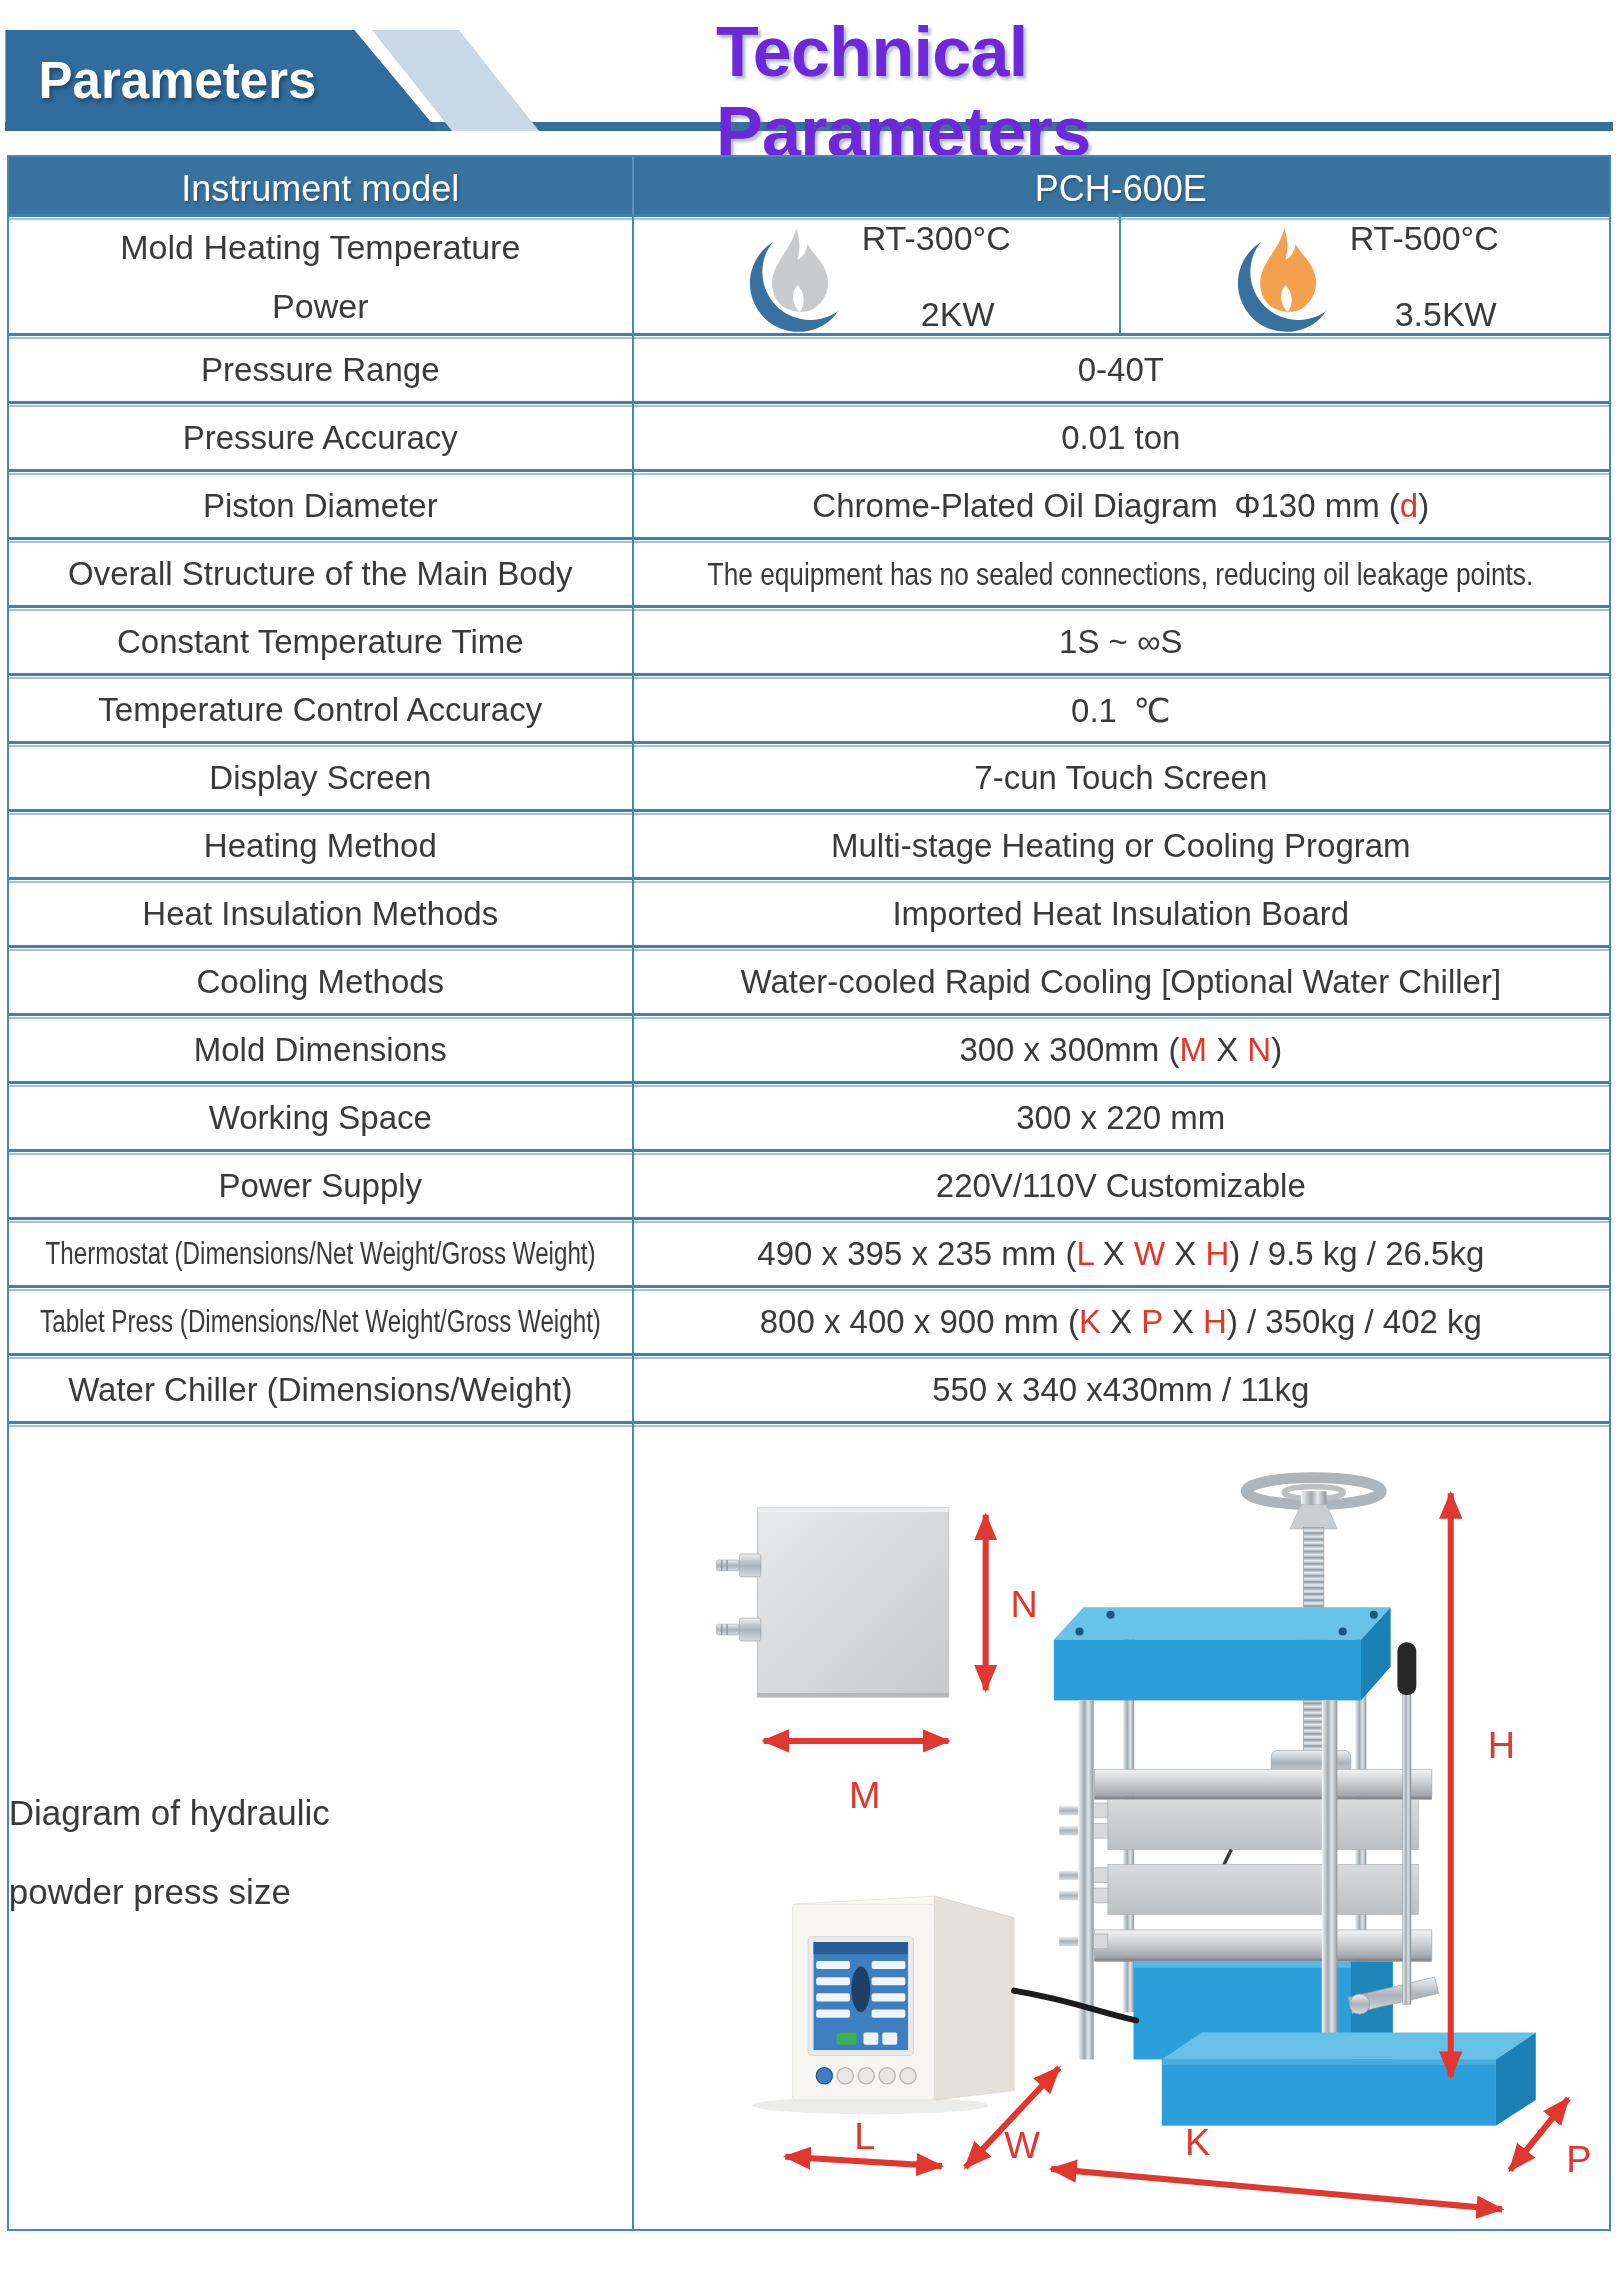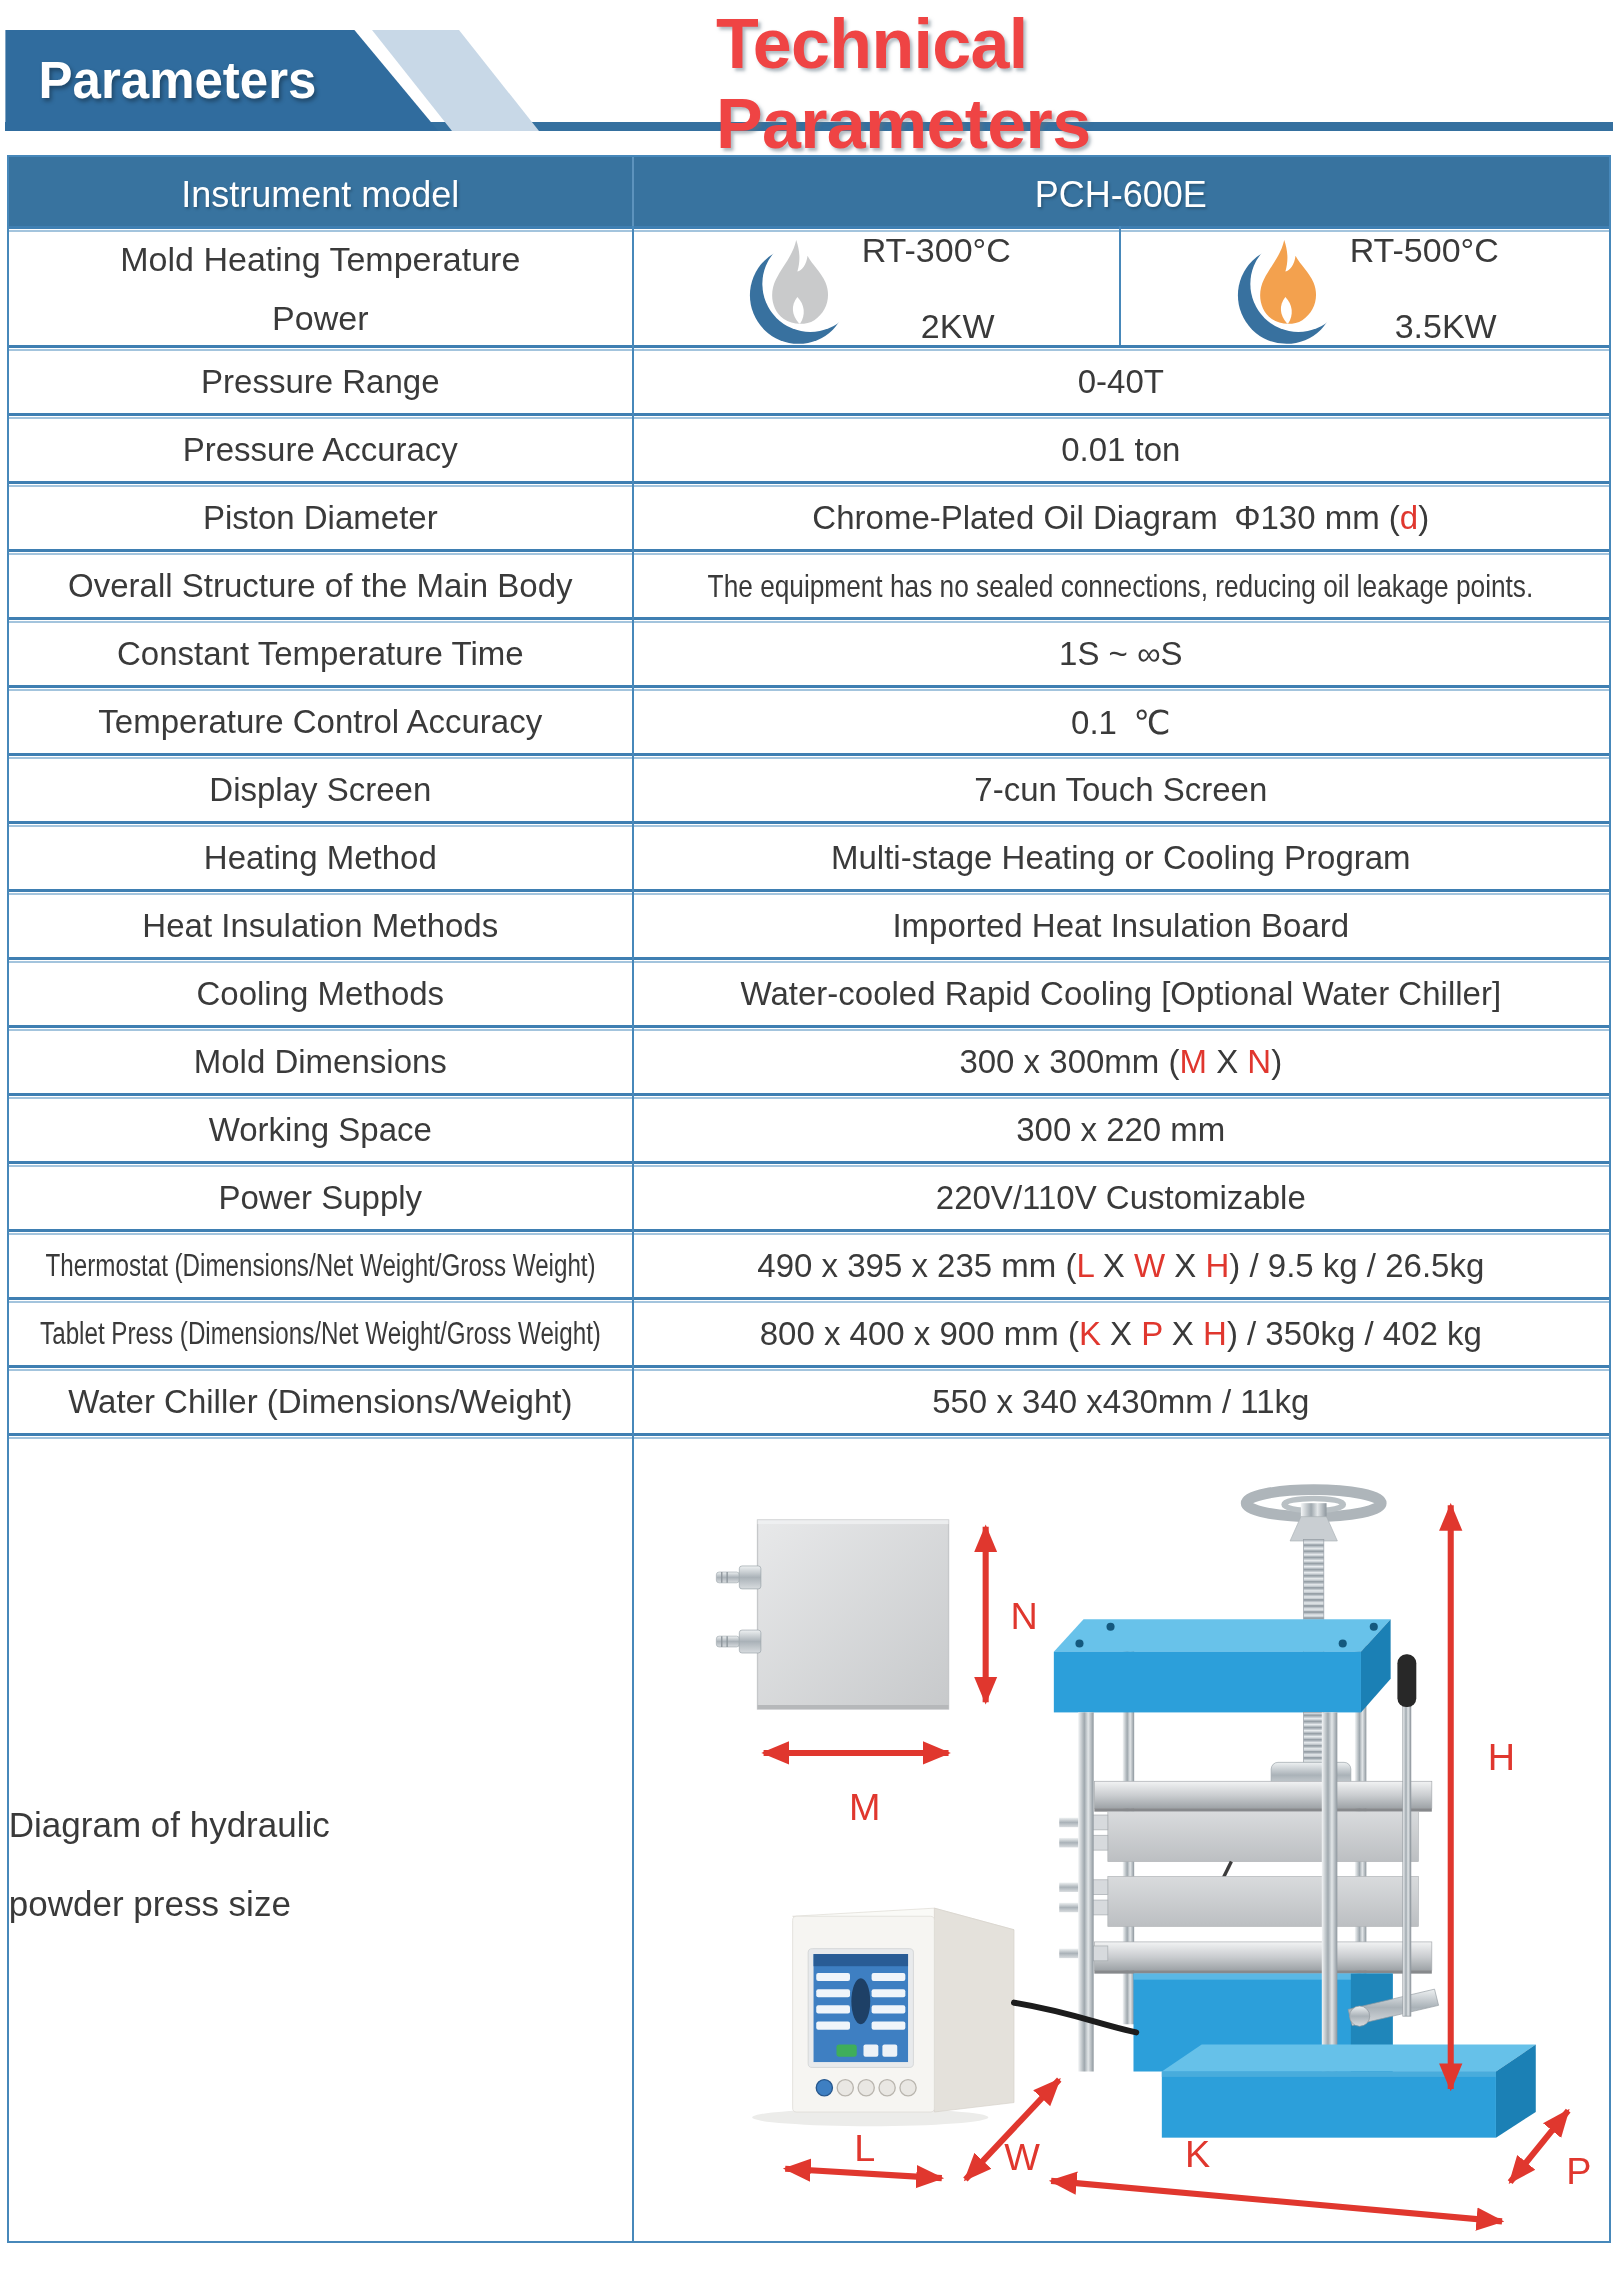--- a/index.html
+++ b/index.html
@@ -9,33 +9,33 @@
 
   
   .topbar { position:absolute; left:5.4px; top:122px; width:1608px; height:8.8px; background:#35709F; }
   .badge-dark { position:absolute; left:5.4px; top:30px; width:446px; height:101px; background:#306C9E;
                 clip-path:polygon(0 0,349px 0,433px 101px,0 101px); }
   .badge-light { position:absolute; left:372px; top:30px; width:176px; height:101px; background:#C8D8E7;
                  clip-path:polygon(0 0,87px 0,167px 101px,80px 101px); }
   .badge-text { position:absolute; left:19px; top:30px; width:317px; height:101px; display:flex;
                 align-items:center; justify-content:center; color:#fff; font-size:51px; font-weight:bold;
                 text-shadow:2px 2.7px 4px rgba(0,0,0,.35); }
-  .page-title { position:absolute; left:716px; top:32px; width:702px; height:103px; display:flex;
-                align-items:center; justify-content:center; color:#ef4444; font-size:70px; font-weight:bold;
+  .page-title { position:absolute; left:716px; top:40px; width:702px; height:103px; display:flex;
+                align-items:center; justify-content:center; color:#6d28d9; font-size:70px; font-weight:bold;
                 letter-spacing:-0.7px; text-shadow:2.7px 3.4px 3.4px rgba(96,115,130,.5); }
 
   
   .ptable { position:absolute; left:6.8px; top:155px; width:1604px; border:2.7px solid #4788BA;
             display:flex; flex-direction:column; background:#fff; }
   .t-row { display:grid; }
   .sep { background-image:linear-gradient(to bottom,#3F7FB2 0,#3F7FB2 2.7px,#ffffff 2.7px,#ffffff 4px,#A3C4DD 4px,#A3C4DD 6px,transparent 6px); }
   .cell { display:flex; align-items:center; justify-content:center; padding-top:6px; overflow:hidden; }
   .cell.lab { border-right:2.7px solid #4788BA; }
 
-  .row-header { height:69px; grid-template-columns:625px 974px; background:#38739F; color:#fff; }
+  .row-header { height:57px; grid-template-columns:625px 974px; background:#38739F; color:#fff; }
   .row-header .cell.lab { border-right:2.7px solid #5d93bd; }
   .row-header .txt { font-size:36px; text-shadow:1.4px 2px 2.7px rgba(0,0,0,.25); }
 
   .row-heating { height:119px; grid-template-columns:625px 487px 487px; }
   .row-heating .mid { border-right:2.7px solid #4788BA; }
   .heat-label { display:flex; flex-direction:column; align-items:center; justify-content:center; gap:20px; }
   .fcell { display:flex; align-items:center; justify-content:center; gap:6.8px; }
   .ftxt { display:flex; flex-direction:column; align-items:center; }
   .ftemp,.fpow { font-size:34px; }
   .fpow { margin:37px 0 0 43px; }

